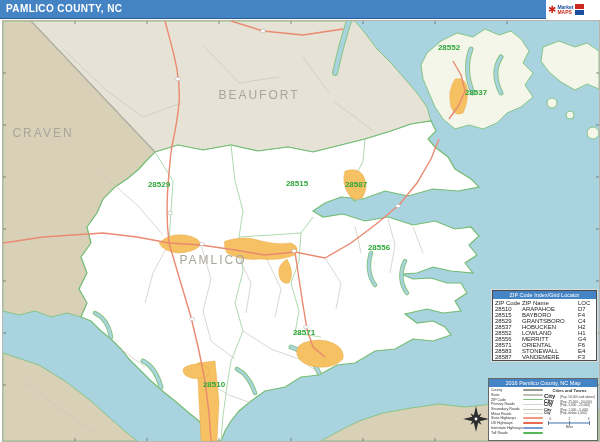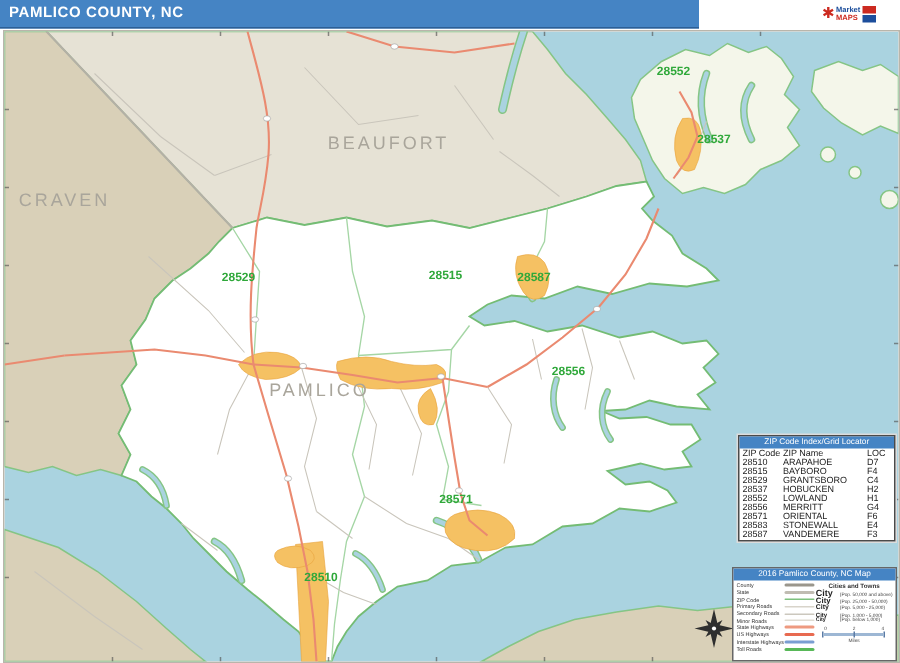--- a/index.html
+++ b/index.html
@@ -1,19 +1,19 @@
 <!DOCTYPE html>
 <html><head>
 <meta charset="utf-8">
 <style>
   html,body{margin:0;padding:0;background:#ffffff;}
   #screen{position:relative;width:600px;height:442px;background:#ffffff;overflow:hidden;
           font-family:"Liberation Sans",sans-serif;}
   
-  #titlebar{position:absolute;left:0;top:0;width:466px;height:18px;background:#4584c4;
+  #titlebar{position:absolute;left:0;top:0;width:546px;height:18px;background:#4584c4;
             border-bottom:1px solid #2d5f96;}
   #titlebar .t{position:absolute;left:6px;top:3px;color:#ffffff;font-size:10px;font-weight:bold;
                letter-spacing:.4px;}
   #logo{position:absolute;right:2px;top:1px;width:50px;height:17px;display:flex;align-items:center;
         gap:1px;background:#ffffff;}
   #logo .star{color:#cc2a20;font-size:10px;line-height:10px;}
   #logo .words{display:flex;flex-direction:column;line-height:5px;}
   #logo .w1{color:#1c4e9c;font-size:5px;font-weight:bold;}
   #logo .w2{color:#cc2a20;font-size:5px;font-weight:bold;}
   #logo .blocks{display:flex;flex-direction:column;gap:1px;}

